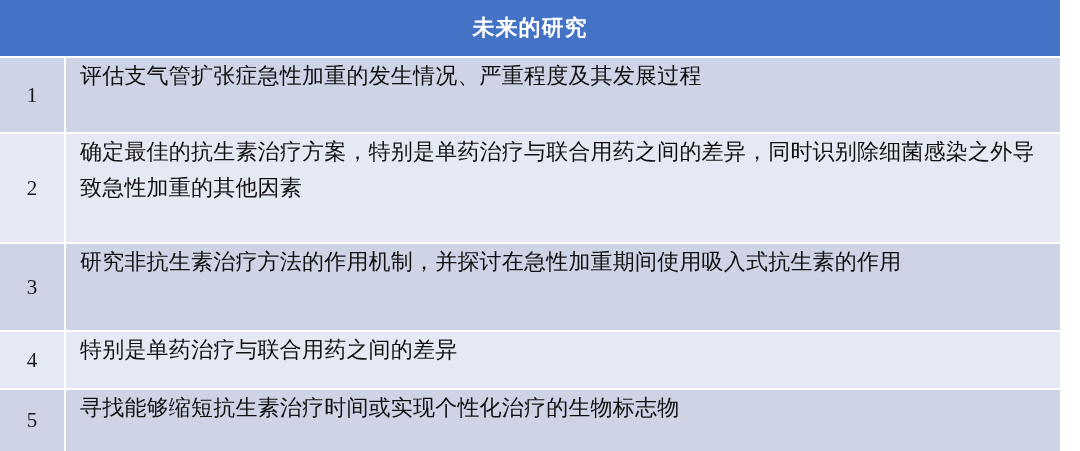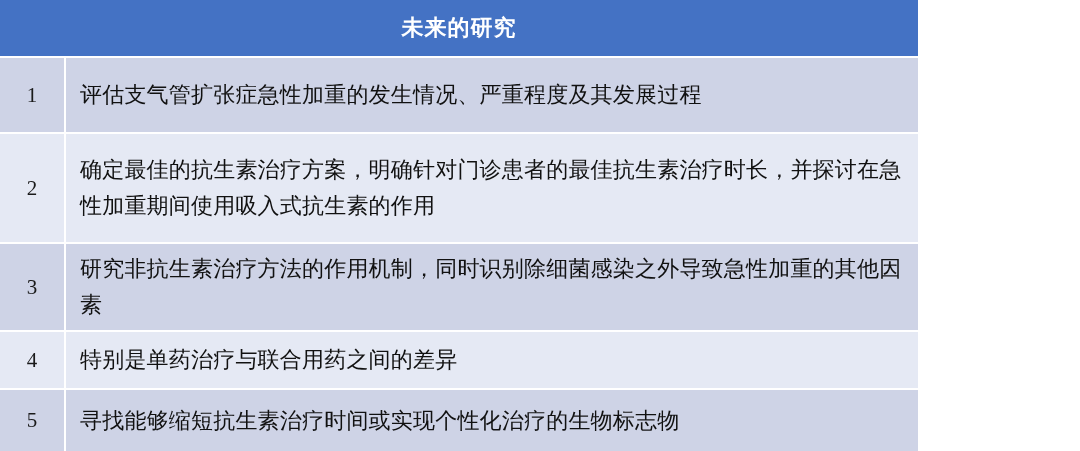--- a/index.html
+++ b/index.html
@@ -8,21 +8,21 @@
   }
   body {
     width: 1080px;
     height: 451px;
     background: #ffffff;
     font-family: "Liberation Serif", "DejaVu Serif", serif;
     overflow: hidden;
   }
 
   .table-wrap {
-    width: 918px;
+    width: 1060px;
     height: 451px;
     box-sizing: border-box;
     display: flex;
     flex-direction: column;
     background: #ffffff;
   }
 
   
   .table-header {
     height: 56px;
@@ -74,21 +74,20 @@
     font-size: 21px;
     color: #1a1a1a;
     border-right: 2px solid #ffffff;
     font-family: "Liberation Serif", "DejaVu Serif", serif;
   }
 
   .cell-text {
     flex: 1 1 auto;
     box-sizing: border-box;
     display: flex;
-    align-items: center;
     padding: 0 14px 0 14px;
     font-size: 22px;
     line-height: 36px;
     color: #111111;
     letter-spacing: 0.2px;
     font-family: "Liberation Serif", "DejaVu Serif", serif;
   }
   .cell-text span {
     display: block;
   }
@@ -111,30 +110,30 @@
       <div class="cell-text">
         <span>评估支气管扩张症急性加重的发生情况、严重程度及其发展过程</span>
       </div>
     </div>
 
     <div class="row shade-light row-2">
       <div class="cell-num">
         <span>2</span>
       </div>
       <div class="cell-text">
-        <span>确定最佳的抗生素治疗方案，明确针对门诊患者的最佳抗生素治疗时长，并探讨在急性加重期间使用吸入式抗生素的作用</span>
+        <span>确定最佳的抗生素治疗方案，特别是单药治疗与联合用药之间的差异，同时识别除细菌感染之外导致急性加重的其他因素</span>
       </div>
     </div>
 
     <div class="row shade-dark row-3">
       <div class="cell-num">
         <span>3</span>
       </div>
       <div class="cell-text">
-        <span>研究非抗生素治疗方法的作用机制，同时识别除细菌感染之外导致急性加重的其他因素</span>
+        <span>研究非抗生素治疗方法的作用机制，并探讨在急性加重期间使用吸入式抗生素的作用</span>
       </div>
     </div>
 
     <div class="row shade-light row-4">
       <div class="cell-num">
         <span>4</span>
       </div>
       <div class="cell-text">
         <span>特别是单药治疗与联合用药之间的差异</span>
       </div>

